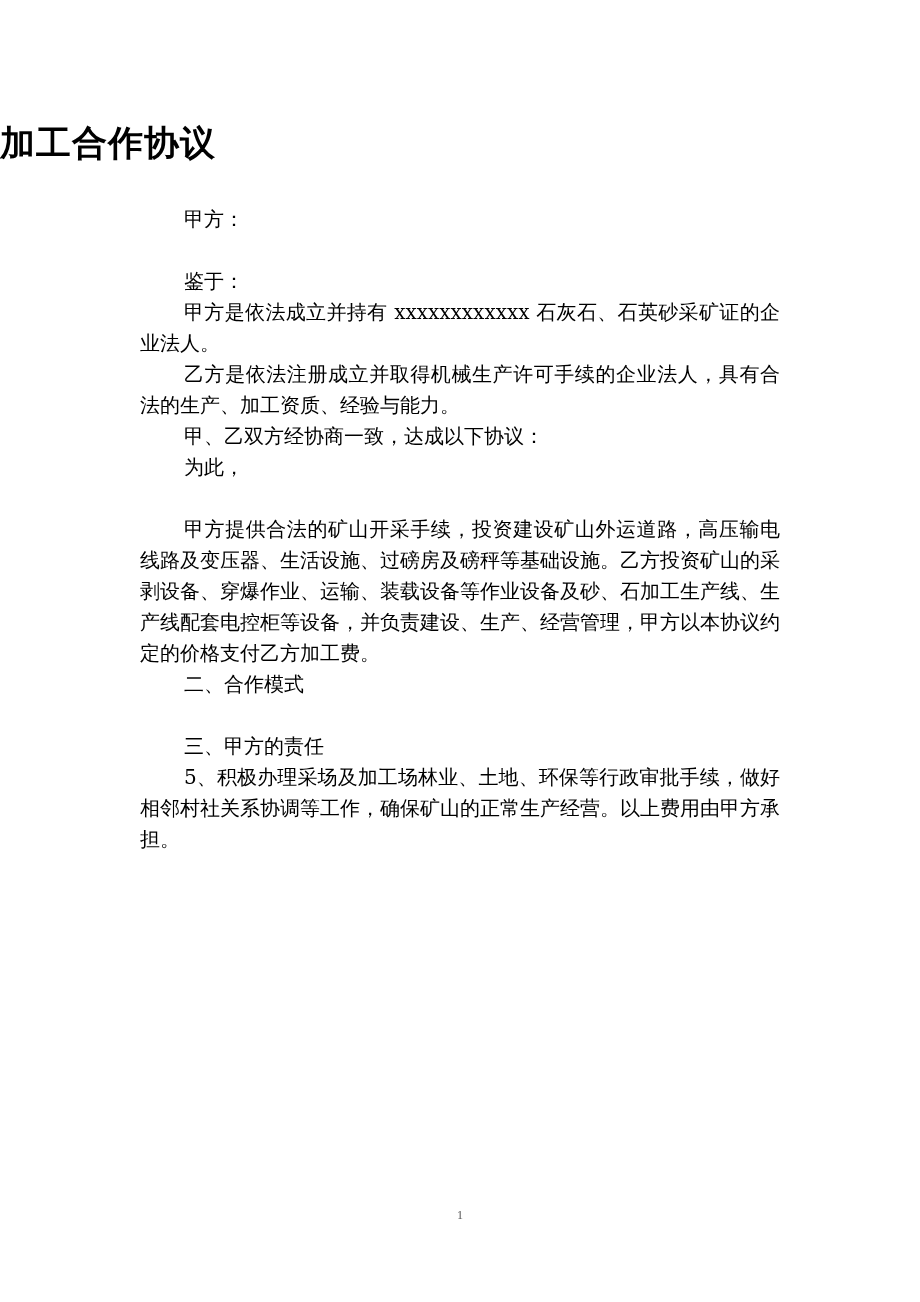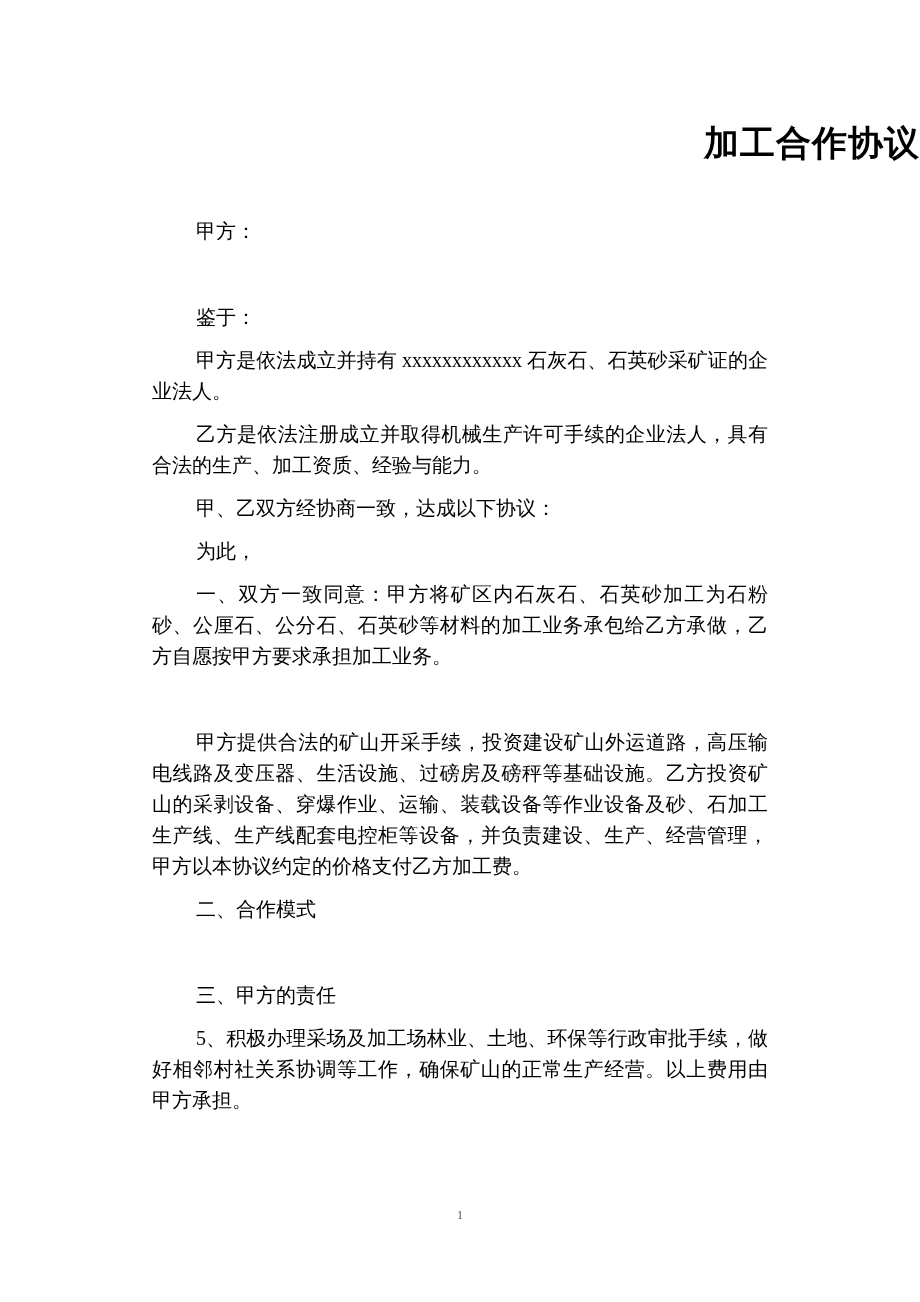--- a/index.html
+++ b/index.html
@@ -20,41 +20,40 @@
     left: 0; top: 0;
     width: 920px;
     height: 1302px;
     background: #ffffff;
   }
   .title {
     position: absolute;
     left: 0;
     top: 118px;
     width: 920px;
-    text-align: right;
+    text-align: left;
     font-family: "DejaVu Sans", "Liberation Sans", sans-serif;
     font-weight: bold;
     font-size: 35px;
     line-height: 50px;
     letter-spacing: 1px;
   }
   .body-text {
     position: absolute;
     left: 140px;
     top: 204px;
     width: 640px;
     font-size: 20px;
     line-height: 31px;
   }
   .p {
-    margin: 12px;
+    margin: 0;
     text-indent: 44px;
     text-align: justify;
     word-break: break-all;
-    font-family: Liberation Serif, serif;
   }
   .gap {
     height: 31px;
   }
   .page-number {
     position: absolute;
     left: 0;
     top: 1208px;
     width: 920px;
     text-align: center;
@@ -73,21 +72,20 @@
   <div class="body-text">
     <p class="p">甲方：</p>
 
     <div class="gap"></div>
 
     <p class="p">鉴于：</p>
     <p class="p">甲方是依法成立并持有 xxxxxxxxxxxx 石灰石、石英砂采矿证的企业法人。</p>
     <p class="p">乙方是依法注册成立并取得机械生产许可手续的企业法人，具有合法的生产、加工资质、经验与能力。</p>
     <p class="p">甲、乙双方经协商一致，达成以下协议：</p>
     <p class="p">为此，</p>
-    <p class="p">一、双方一致同意：甲方将矿区内石灰石、石英砂加工为石粉砂、公厘石、公分石、石英砂等材料的加工业务承包给乙方承做，乙方自愿按甲方要求承担加工业务。</p>
 
     <div class="gap"></div>
 
     <p class="p">甲方提供合法的矿山开采手续，投资建设矿山外运道路，高压输电线路及变压器、生活设施、过磅房及磅秤等基础设施。乙方投资矿山的采剥设备、穿爆作业、运输、装载设备等作业设备及砂、石加工生产线、生产线配套电控柜等设备，并负责建设、生产、经营管理，甲方以本协议约定的价格支付乙方加工费。</p>
     <p class="p">二、合作模式</p>
 
     <div class="gap"></div>
 
     <p class="p">三、甲方的责任</p>
     <p class="p">5、积极办理采场及加工场林业、土地、环保等行政审批手续，做好相邻村社关系协调等工作，确保矿山的正常生产经营。以上费用由甲方承担。</p>

